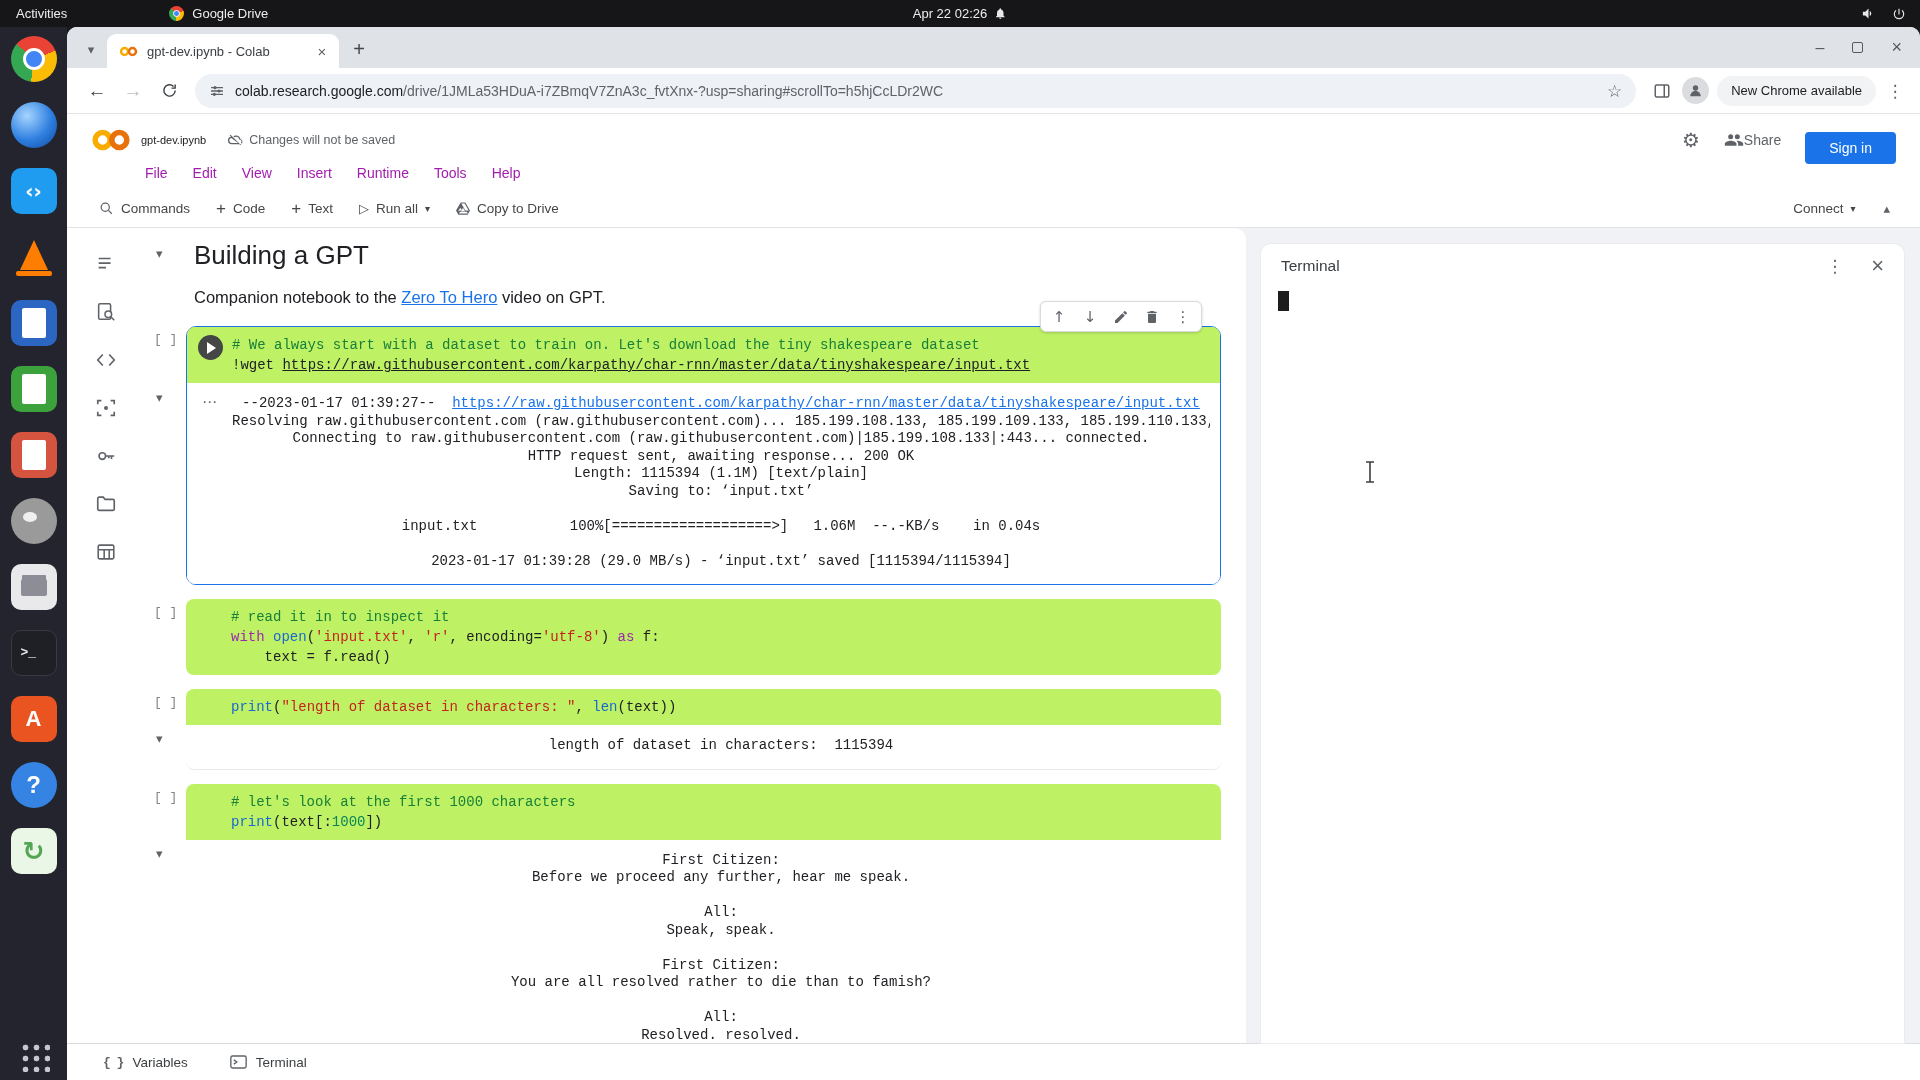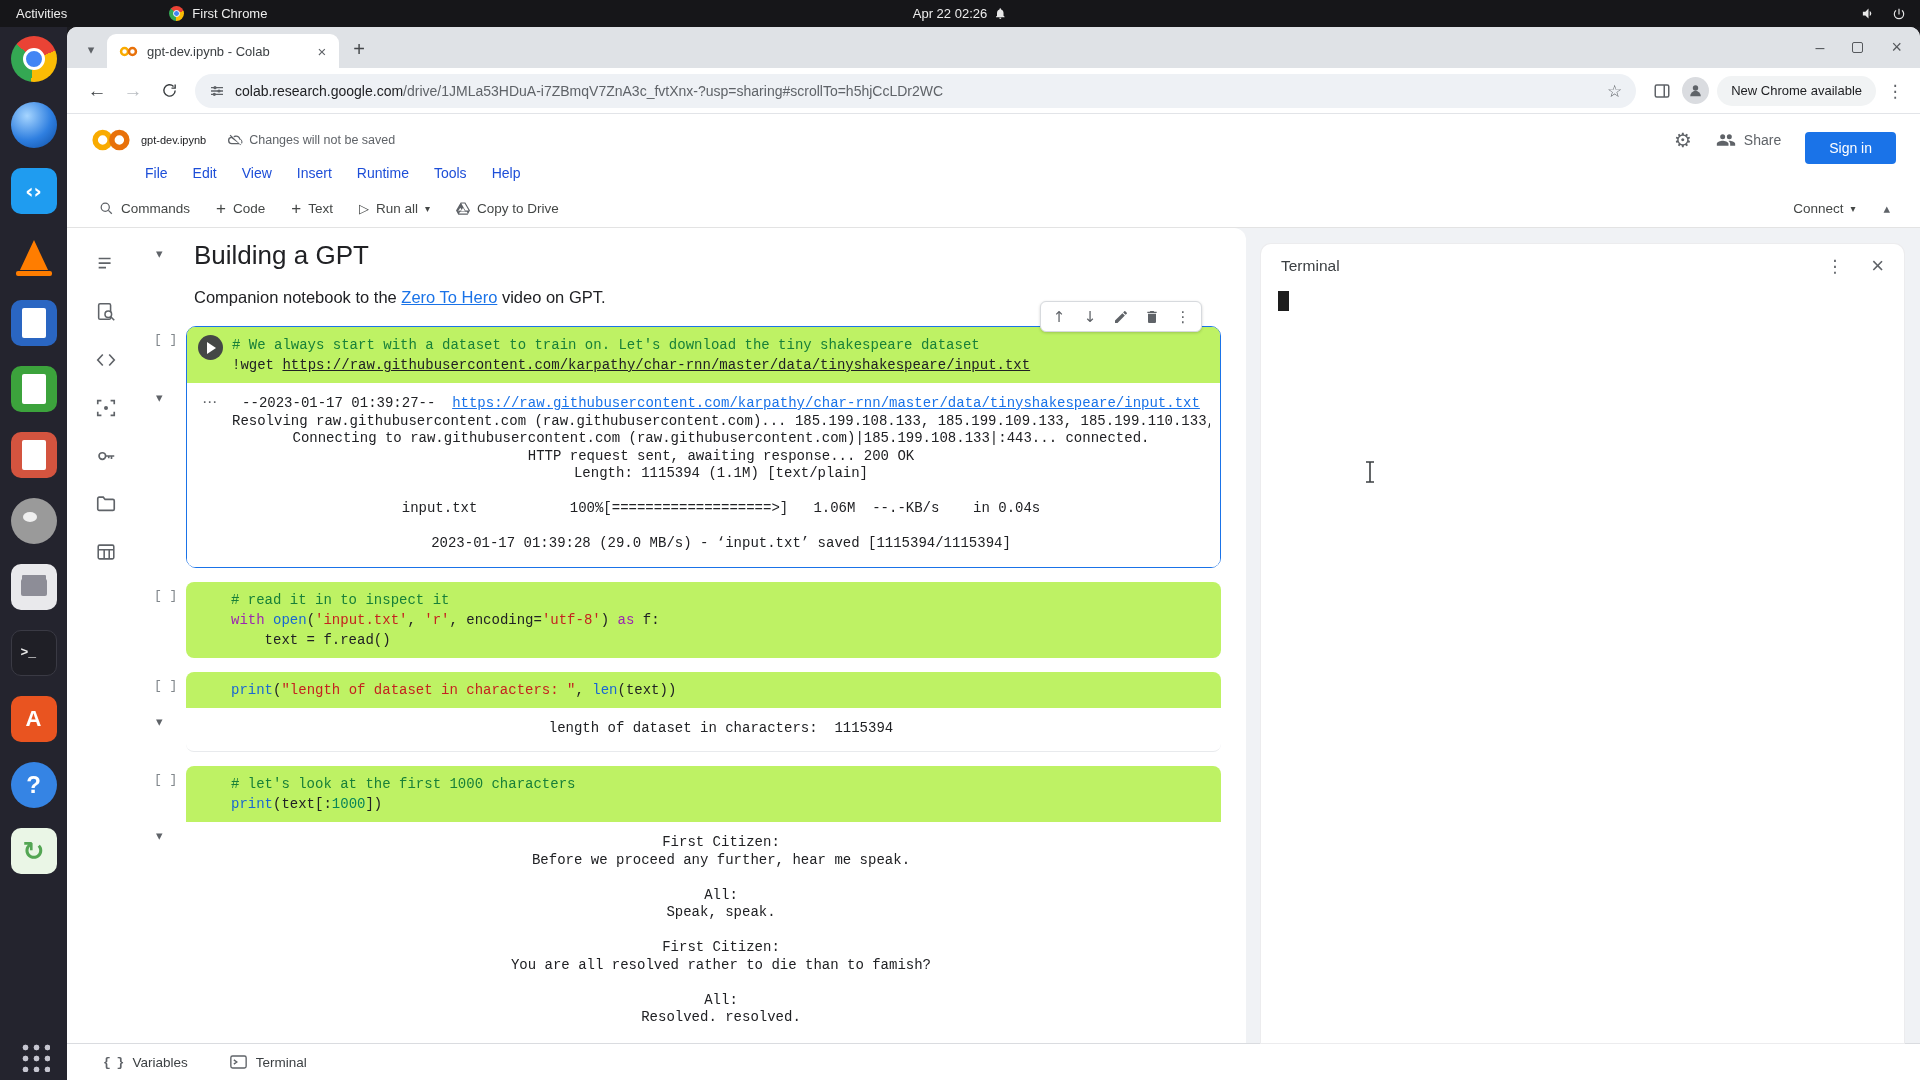--- a/index.html
+++ b/index.html
@@ -93,23 +93,23 @@
       display:flex; align-items:center; padding:0 14px; margin:0 4px; white-space:nowrap; }
   .menu-dots { color:#5f6368; font-size:17px; font-family:"DejaVu Sans",sans-serif; width:22px; text-align:center; }
 
   
   .colab { flex:1; display:flex; flex-direction:column; min-height:0; }
   .ch-row1 { display:flex; align-items:center; gap:10px; padding:8px 24px 0 24px; height:44px; flex:none; }
   .nb-name { font-size:11px; color:#202124; }
   .save-notice { display:flex; align-items:center; gap:6px; color:#5f6368; font-size:12.5px; margin-left:12px; }
   .ch-right { margin-left:auto; display:flex; align-items:center; gap:24px; }
   .gear { color:#5f6368; font-size:20px; font-family:"DejaVu Sans",sans-serif; }
-  .share-btn { display:flex; align-items:center; gap:8px; color:#5f6368; font-size:14px; }
+  .share-btn { display:flex; align-items:center; color:#5f6368; font-size:14px; }
   .signin-btn { background:#1a73e8; color:#fff; border-radius:4px; padding:8px 24px; font-size:14px;margin-top:16px; }
-  .menus { display:flex; gap:25px; padding:7px 24px 9px 78px; font-size:14px; color:#1d4ed8; flex:none; }
+  .menus { display:flex; gap:25px; padding:7px 24px 9px 78px; font-size:14px; color:#a21caf; flex:none; }
   .menu-item { cursor:default; }
 
   .colab-toolbar { height:38px; display:flex; align-items:center; gap:10px; padding:0 20px 0 24px;
       border-bottom:1px solid #e3e3e3; flex:none; font-size:13.5px; color:#444746; }
   .tb-btn { display:flex; align-items:center; gap:7px; color:#444746; font-size:13.5px; padding:4px 8px; }
   .plus { font-size:17px; line-height:1; }
   .play-glyph { font-family:"DejaVu Sans",sans-serif; font-size:13px; }
   .caret { font-family:"DejaVu Sans",sans-serif; font-size:10px; color:#444746; }
   .tb-spacer { flex:1; }
   .collapse-btn { font-family:"DejaVu Sans",sans-serif; color:#5f6368; font-size:13px; padding:4px 10px; }
@@ -177,21 +177,21 @@
 </style>
 </head>
 <body>
 
 <div id="root">
 
   <div class="sysbar">
     <span class="sb-activities">Activities</span>
     <span class="sb-app">
       <span class="mini-chrome"></span>
-      <span>First Chrome</span>
+      <span>Google Drive</span>
     </span>
     <span class="sb-clock">
       <span>Apr 22 02:26</span>
       <svg width="13" height="13" viewBox="0 0 24 24">
           <path fill="#e8e8e8" d="M12 22c1.1 0 2-.9 2-2h-4c0 1.1.9 2 2 2zm6-6v-5c0-3.1-1.6-5.6-4.5-6.3V4c0-.8-.7-1.5-1.5-1.5S10.5 3.2 10.5 4v.7C7.6 5.4 6 7.9 6 11v5l-2 2v1h16v-1l-2-2z"></path>
         </svg>
     </span>
     <span class="sb-right">
       <svg width="15" height="15" viewBox="0 0 24 24">
           <path fill="#e8e8e8" d="M3 9v6h4l5 5V4L7 9H3zm13.5 3A4.5 4.5 0 0 0 14 8v8a4.5 4.5 0 0 0 2.5-4z"></path>
@@ -429,20 +429,21 @@
                     </div>
                     <div class="ct-ic">⋮</div>
                   </div>
                   <div class="out-area">
                     <div class="out-ellipsis">⋯</div>
                     <div class="out-line mono"><span class="tk-pln">--2023-01-17 01:39:27--  </span><span class="tk-blu">https://raw.githubusercontent.com/karpathy/char-rnn/master/data/tinyshakespeare/input.txt</span></div>
                     <div class="out-line mono"><span class="tk-pln">Resolving raw.githubusercontent.com (raw.githubusercontent.com)... 185.199.108.133, 185.199.109.133, 185.199.110.133, ...</span></div>
                     <div class="out-line mono"><span class="tk-pln">Connecting to raw.githubusercontent.com (raw.githubusercontent.com)|185.199.108.133|:443... connected.</span></div>
                     <div class="out-line mono"><span class="tk-pln">HTTP request sent, awaiting response... 200 OK</span></div>
                     <div class="out-line mono"><span class="tk-pln">Length: 1115394 (1.1M) [text/plain]</span></div>
+                    <div class="out-line mono"><span class="tk-pln">Saving to: ‘input.txt’</span></div>
                     <div class="out-line mono">&nbsp;</div>
                     <div class="out-line mono"><span class="tk-pln">input.txt           100%[===================&gt;]   1.06M  --.-KB/s    in 0.04s</span></div>
                     <div class="out-line mono">&nbsp;</div>
                     <div class="out-line mono"><span class="tk-pln">2023-01-17 01:39:28 (29.0 MB/s) - ‘input.txt’ saved [1115394/1115394]</span></div>
                   </div>
                 </div>
               </div>
               <div class="cellrow">
                 <div class="gutter">
                   <div class="exec mono">[ ]</div>

